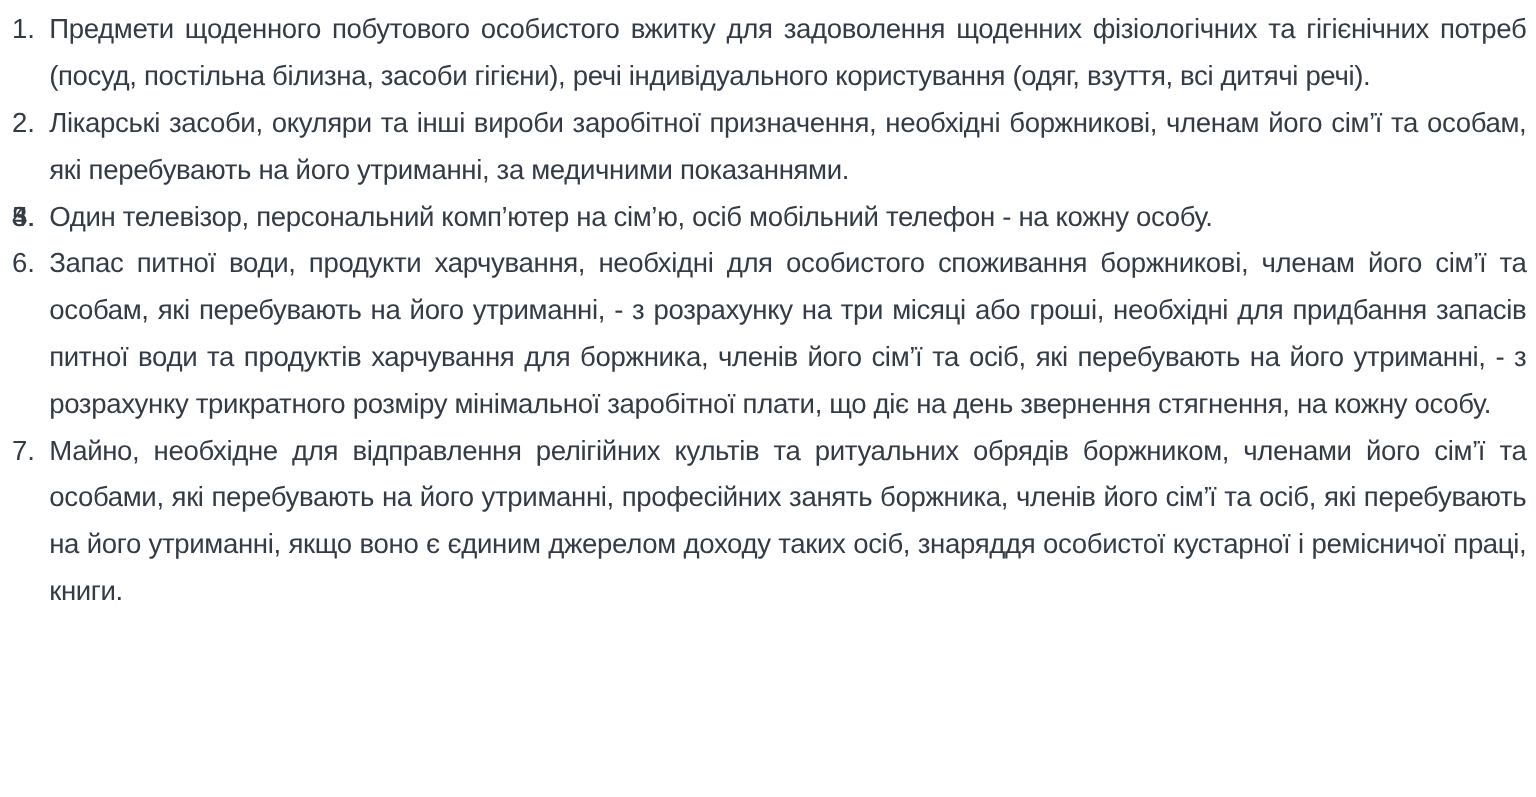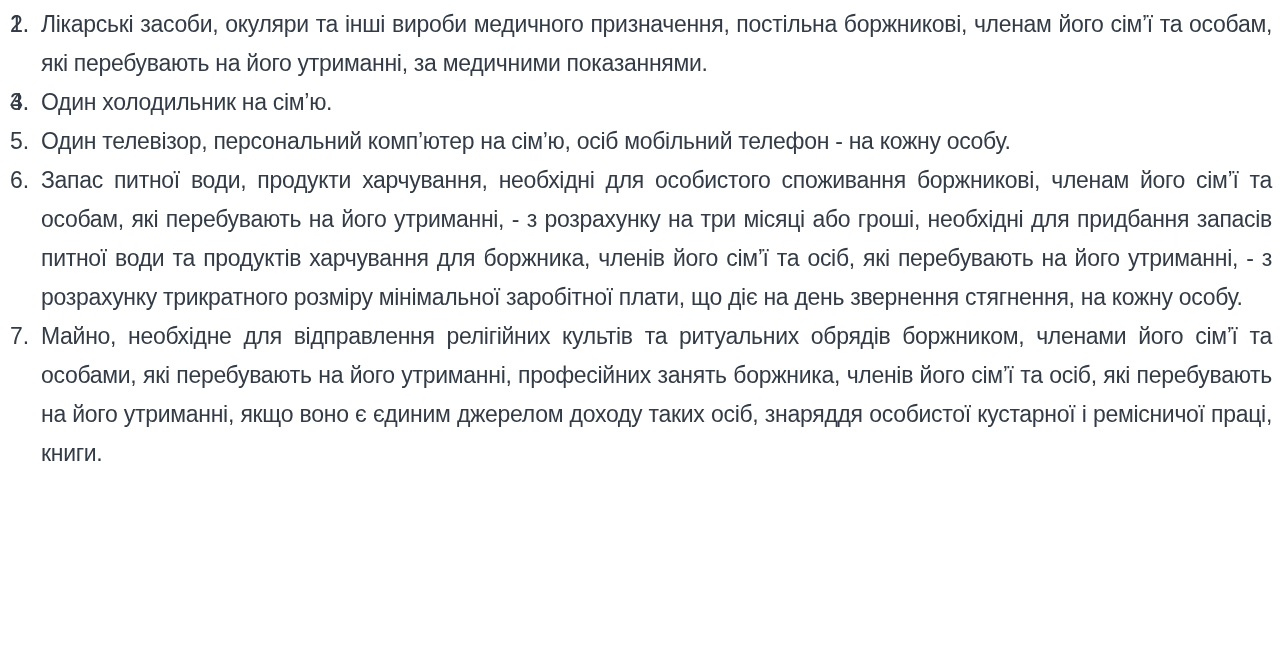--- a/index.html
+++ b/index.html
@@ -37,31 +37,31 @@
     letter-spacing: 0;
   }
 </style>
 </head>
 <body>
 
 <div class="page">
   <ol class="exemption-list">
     <li>
       <span class="num">1.</span>
+      <span class="txt">Предмети щоденного побутового особистого вжитку для задоволення щоденних фізіологічних та гігієнічних потреб (посуд, постільна білизна, засоби гігієни), речі індивідуального користування (одяг, взуття, всі дитячі речі).</span>
     </li>
     <li>
       <span class="num">2.</span>
-      <span class="txt">Лікарські засоби, окуляри та інші вироби медичного призначення, постільна боржникові, членам його сім’ї та особам, які перебувають на його утриманні, за медичними показаннями.</span>
+      <span class="txt">Лікарські засоби, окуляри та інші вироби заробітної призначення, необхідні боржникові, членам його сім’ї та особам, які перебувають на його утриманні, за медичними показаннями.</span>
     </li>
     <li>
       <span class="num">3.</span>
     </li>
     <li>
       <span class="num">4.</span>
-      <span class="txt">Один холодильник на сім’ю.</span>
     </li>
     <li>
       <span class="num">5.</span>
       <span class="txt">Один телевізор, персональний комп’ютер на сім’ю, осіб мобільний телефон - на кожну особу.</span>
     </li>
     <li>
       <span class="num">6.</span>
       <span class="txt">Запас питної води, продукти харчування, необхідні для особистого споживання боржникові, членам його сім’ї та особам, які перебувають на його утриманні, - з розрахунку на три місяці або гроші, необхідні для придбання запасів питної води та продуктів харчування для боржника, членів його сім’ї та осіб, які перебувають на його утриманні, - з розрахунку трикратного розміру мінімальної заробітної плати, що діє на день звернення стягнення, на кожну особу.</span>
     </li>
     <li>

